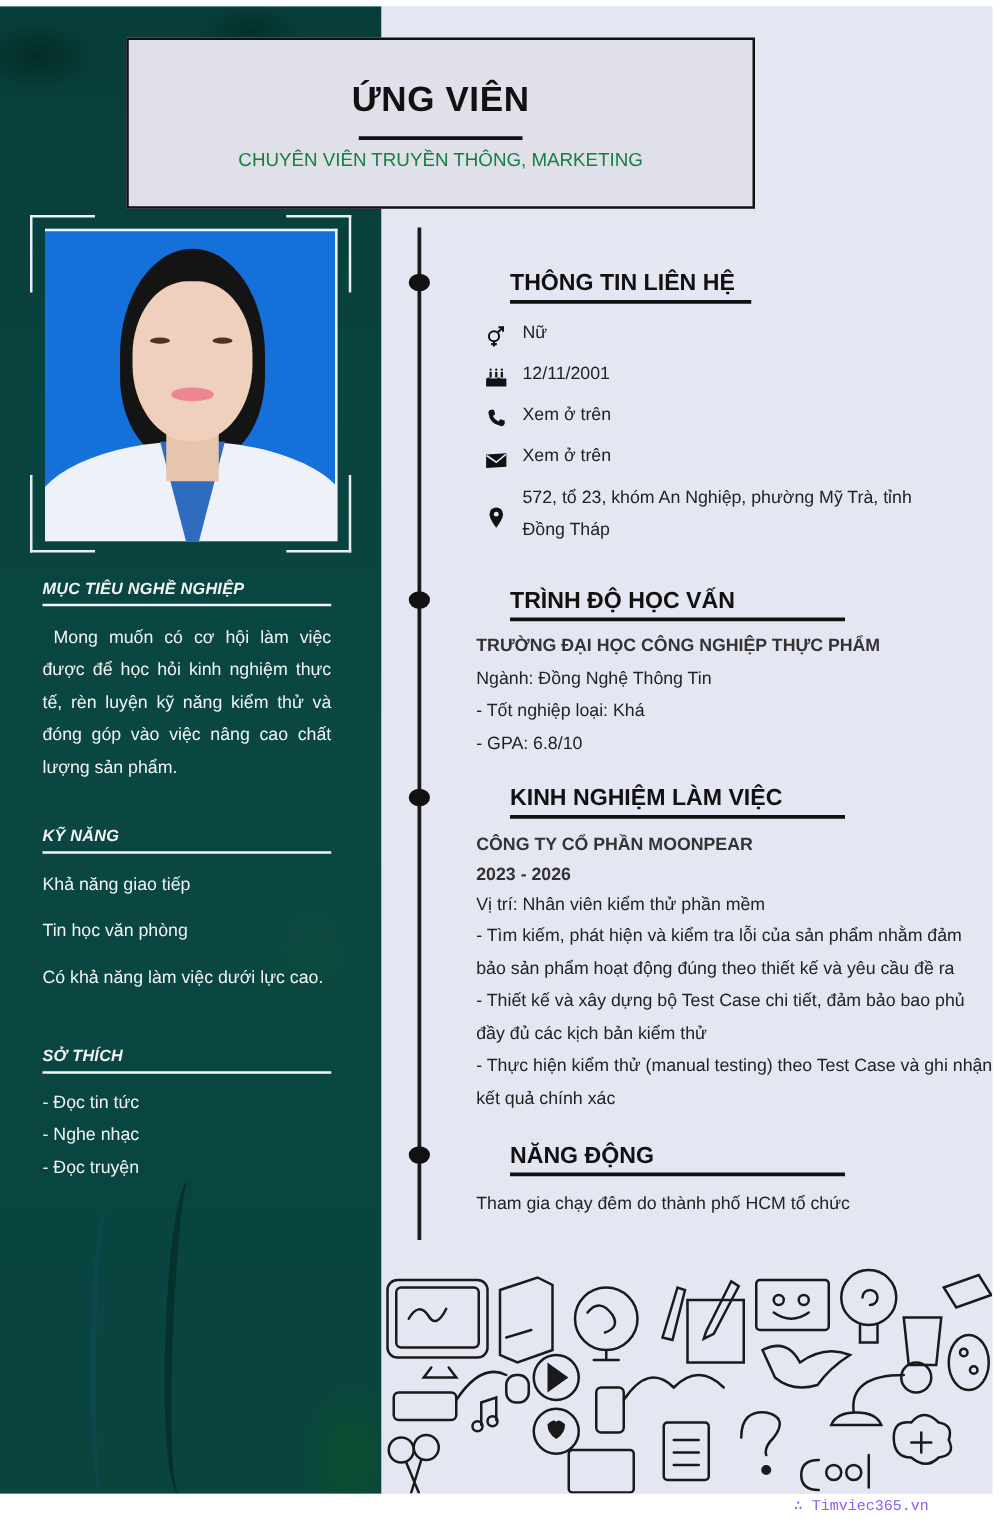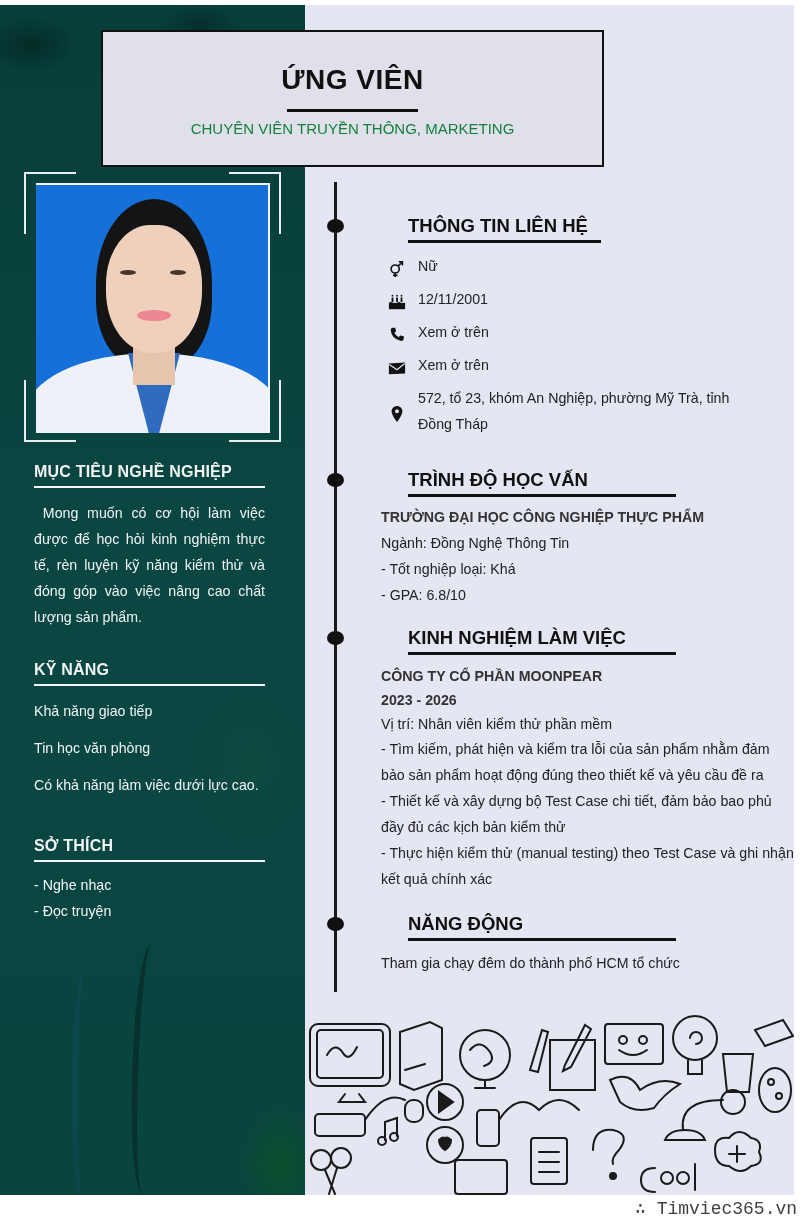--- a/index.html
+++ b/index.html
@@ -38,21 +38,21 @@
   .photo .shirt { position: absolute; left: -10px; bottom: -40px; width: 254px; height: 120px; background: #eef1f8; border-radius: 50% 50% 0 0; }
   .photo .collar { position: absolute; left: 92px; bottom: 0; width: 52px; height: 80px; background: #2f6cbf; clip-path: polygon(0 0, 100% 0, 60% 100%, 40% 100%); }
   .photo .hair { position: absolute; left: 60px; top: 14px; width: 116px; height: 170px; background: #141414; border-radius: 50% 50% 40% 40%; }
   .photo .face { position: absolute; left: 70px; top: 40px; width: 96px; height: 128px; background: #efd0bc; border-radius: 46% 46% 48% 48%; }
   .photo .neck { position: absolute; left: 97px; top: 150px; width: 42px; height: 50px; background: #e7c4ae; }
   .photo .lip { position: absolute; left: 101px; top: 125px; width: 34px; height: 11px; background: #ec8690; border-radius: 50%; }
   .photo .eye { position: absolute; top: 85px; width: 16px; height: 5px; background: #4a3328; border-radius: 50%; }
 
   
   .lsec { position: absolute; left: 34px; width: 231px; color: #f2f4f4; }
-  .lsec h3 { font-size: 16px; font-weight: bold; padding-bottom: 5px; border-bottom: 2px solid #f4f6f6; letter-spacing: 0.2px; }
+  .lsec h3 { font-size: 13px; font-weight: bold; padding-bottom: 5px; border-bottom: 2px solid #f4f6f6; letter-spacing: 0.2px; font-style: italic; }
   .lsec .para { font-size: 14.2px; line-height: 26px; text-align: justify; margin-top: 12px; }
   .skill { font-size: 14.2px; line-height: 20px; margin-top: 17px; }
   .hobby { font-size: 14.2px; line-height: 26px; }
 
   
   .tline { position: absolute; left: 334px; top: 177px; width: 3px; height: 810px; background: #1a1a1a; }
   .dot { position: absolute; left: 327px; width: 17px; height: 14px; background: #111; border-radius: 50%; }
 
   .rsec { position: absolute; left: 380px; width: 414px; color: #222; }
   .rsec h3 { display: inline-block; font-size: 18.5px; font-weight: bold; color: #111; padding-bottom: 3px; border-bottom: 3px solid #111; margin-left: 28px; }
@@ -61,21 +61,21 @@
   .rbody { font-size: 14.2px; line-height: 26px; margin-top: 7px; padding-left: 1px; }
   .rbody .strong { font-weight: bold; color: #333; }
 
   .contact { list-style: none; margin-top: 10px; }
   .contact li { display: flex; align-items: center; font-size: 14.2px; line-height: 26px; margin-bottom: 7px; }
   .contact .ic { width: 38px; display: flex; justify-content: center; padding-right: 4px; padding-top: 5px; }
   .contact .ic svg { width: 18px; height: 18px; }
 
   .doodles { position: absolute; left: 305px; top: 1005px; width: 489px; height: 185px; overflow: hidden; }
 
-  .footer { position: absolute; left: 635px; top: 1197px; font-family: "Liberation Mono", "DejaVu Sans Mono", monospace; font-size: 18px; color: #404040; }
+  .footer { position: absolute; left: 635px; top: 1197px; font-family: "Liberation Mono", "DejaVu Sans Mono", monospace; font-size: 12px; color: #8b5cf6; }
 </style>
 </head>
 <body>
 
 <div class="page">
 
   <div class="left">
     <div class="brush2"></div>
     <div class="brush1"></div>
 
@@ -104,20 +104,21 @@
     <div class="lsec" style="top:656px">
       <h3>KỸ NĂNG</h3>
       <div class="skill" style="margin-top:15px">Khả năng giao tiếp</div>
       <div class="skill">Tin học văn phòng</div>
       <div class="skill">Có khả năng làm việc dưới lực cao.</div>
     </div>
 
     <div class="lsec" style="top:832px">
       <h3>SỞ THÍCH</h3>
       <div style="margin-top:10px">
+        <div class="hobby">- Đọc tin tức</div>
         <div class="hobby">- Nghe nhạc</div>
         <div class="hobby">- Đọc truyện</div>
       </div>
     </div>
   </div>
 
   <div class="header">
     <div class="name">ỨNG VIÊN</div>
     <div class="rule"></div>
     <div class="role">CHUYÊN VIÊN TRUYỀN THÔNG, MARKETING</div>

